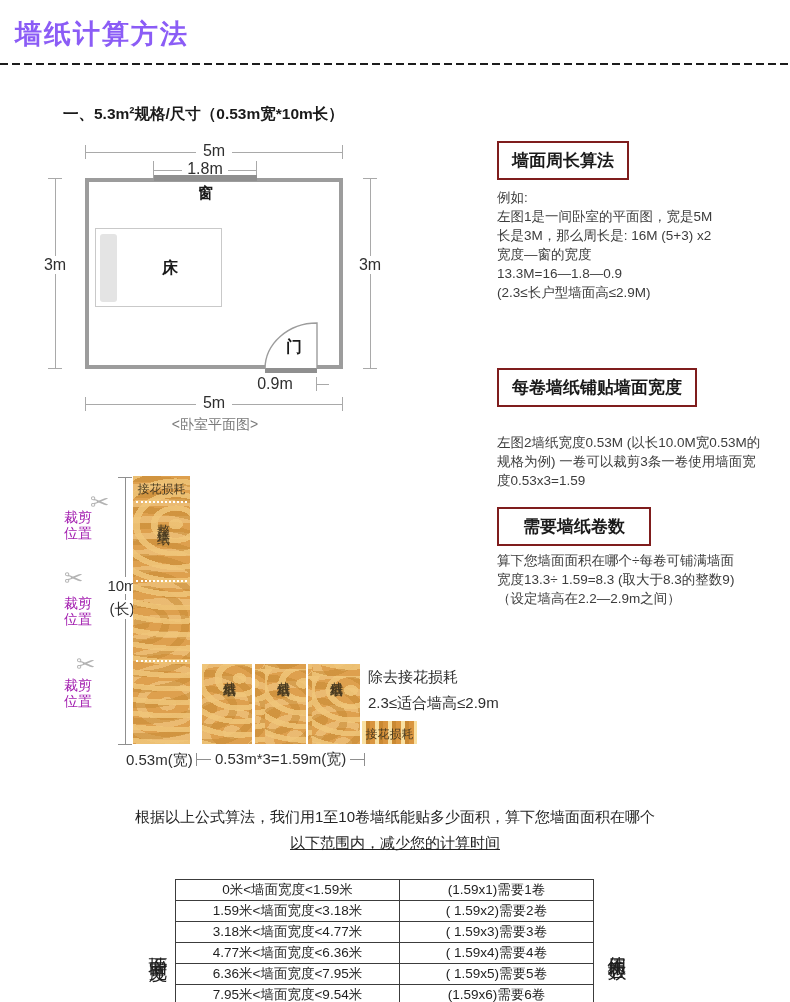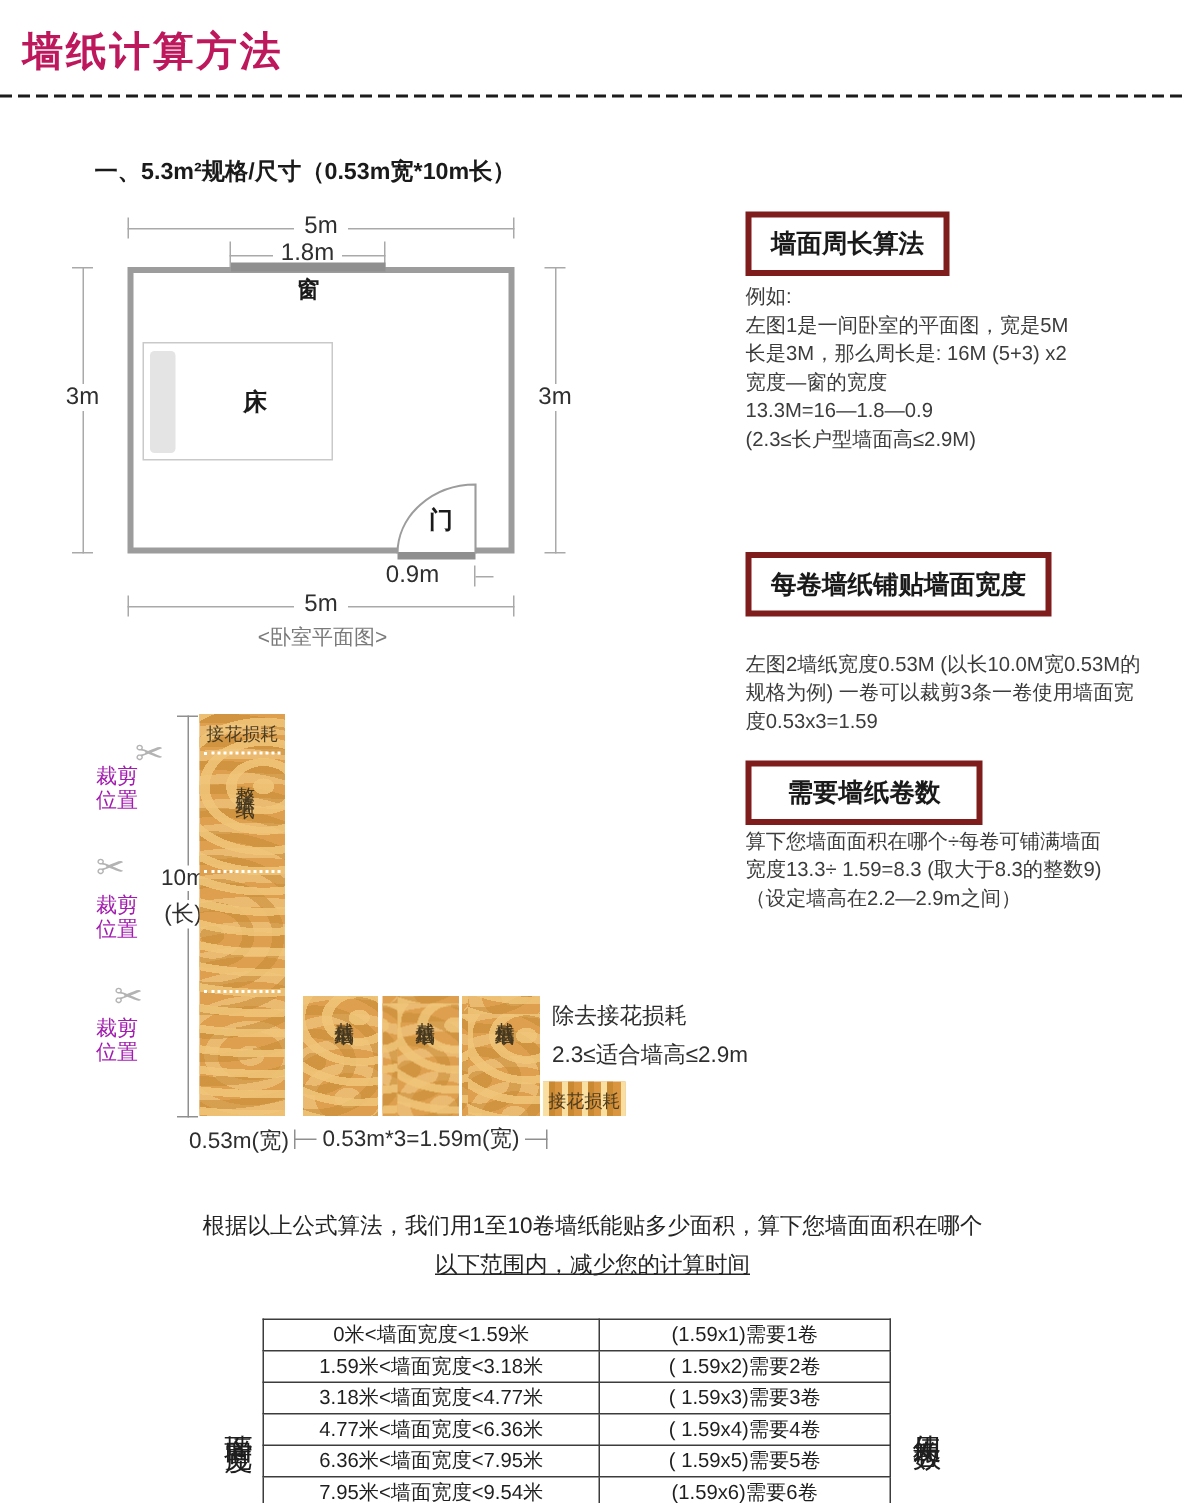--- a/index.html
+++ b/index.html
@@ -2,33 +2,33 @@
 <html><head>
 <meta charset="utf-8">
 <style>
   * { margin:0; padding:0; box-sizing:border-box; }
   body { background:#fff; font-family:"Liberation Sans","DejaVu Sans",sans-serif; }
   .canvas { position:relative; width:790px; height:1002px; overflow:hidden; background:#fff; color:#333; }
   .abs { position:absolute; }
   .hline { position:absolute; height:1px; background:#a9a9a9; }
   .vline { position:absolute; width:1px; background:#a9a9a9; }
   .dim { position:absolute; font-size:16px; color:#2f2f2f; background:#fff; padding:0 4px; text-align:center; }
-  .page-title { position:absolute; left:15px; top:16px; font-size:27px; font-weight:bold; color:#be185d; letter-spacing:2px; }
+  .page-title { position:absolute; left:15px; top:16px; font-size:27px; font-weight:bold; color:#8b5cf6; letter-spacing:2px; }
   .dashed-rule { position:absolute; left:0; top:63px; width:790px; height:2px;
     background:repeating-linear-gradient(90deg,#1c1c1c 0 8px,transparent 8px 12px); }
   .section-heading { position:absolute; left:63px; top:104px; font-size:15.5px; font-weight:bold; color:#1a1a1a; }
   .room { position:absolute; left:85px; top:178px; width:258px; height:191px; border:4px solid #9c9c9c; background:#fff; }
   .window-bar { position:absolute; left:154px; top:175px; width:103px; height:6px; background:#8f8f8f; }
   .door-gap { position:absolute; left:265px; top:364px; width:52px; height:6px; background:#fff; }
   .door-sill { position:absolute; left:265px; top:368px; width:52px; height:5px; background:#8f8f8f; }
   .bed { position:absolute; left:95px; top:228px; width:127px; height:79px; border:1px solid #c9c9c9; background:#fff; }
   .pillow { position:absolute; left:4px; top:5px; width:17px; height:68px; background:#e4e4e4; border-radius:3px; }
   .plan-label { position:absolute; font-size:15px; font-weight:bold; color:#1a1a1a; }
   .caption { position:absolute; left:120px; top:416px; width:190px; text-align:center; font-size:14px; color:#7a7a7a; }
-  .title-box { position:absolute; border:4px solid #7f1d1d; font-size:17px; font-weight:bold; color:#1a1a1a;
+  .title-box { position:absolute; border:2px solid #7f1d1d; font-size:17px; font-weight:bold; color:#1a1a1a;
     padding:6px 13px; background:#fff; white-space:nowrap; }
   .para { position:absolute; font-size:13.5px; color:#3c3c3c; line-height:19px; white-space:nowrap; }
   .wallpaper { background-color:#dea04e; background-image:
     repeating-radial-gradient(ellipse 60px 45px at 75% 18%, rgba(240,198,122,.85) 0 7px, rgba(240,198,122,0) 7px 18px),
     repeating-radial-gradient(ellipse 70px 55px at 15% 55%, rgba(198,138,52,.55) 0 8px, rgba(198,138,52,0) 8px 20px),
     repeating-radial-gradient(ellipse 80px 60px at 60% 85%, rgba(245,208,143,.55) 0 9px, rgba(245,208,143,0) 9px 22px); }
   .wallpaper-streaks { background-color:#d9953f; background-image:
     repeating-linear-gradient(90deg, rgba(252,232,172,.9) 0 4px, rgba(188,126,40,.55) 4px 8px, rgba(252,232,172,0) 8px 13px); }
   .strip-note { position:absolute; font-size:12px; color:#4a3c22; text-align:center; }
   .dash-cut { position:absolute; left:136px; width:51px; border-top:2px dotted #fff; }

